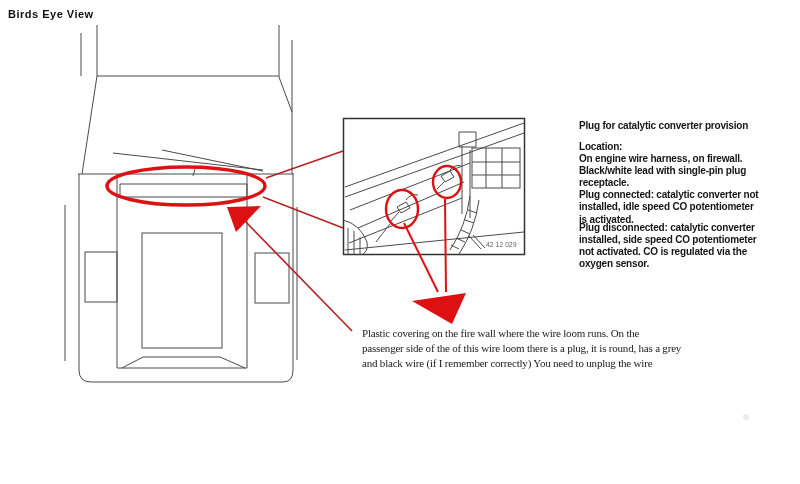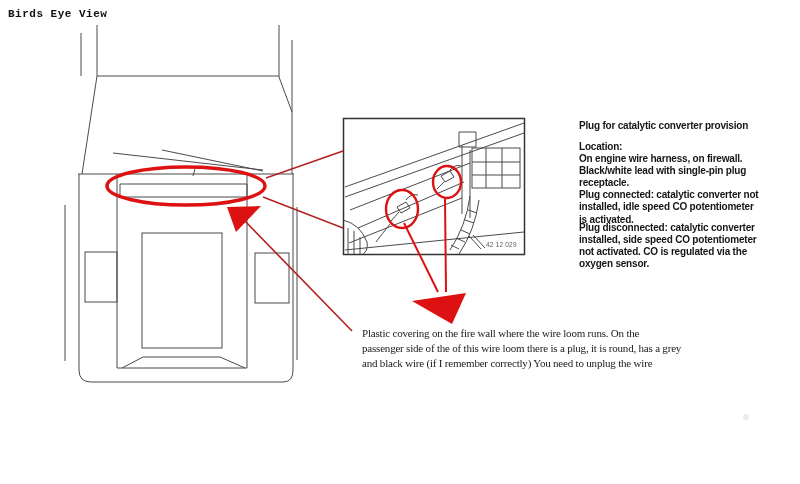--- a/index.html
+++ b/index.html
@@ -3,21 +3,21 @@
 <meta charset="utf-8">
 <style>
   html,body{margin:0;padding:0;background:#ffffff;}
   #canvas{
     position:relative;width:800px;height:484px;background:#ffffff;
     overflow:hidden;font-family:"Liberation Sans",sans-serif;
   }
   .abs{position:absolute;}
   #title{
     left:8px;top:8px;
-    font-family:Liberation Mono, monospace;
+    font-family:Liberation Sans, sans-serif;
     font-weight:bold;font-size:11px;letter-spacing:0.5px;color:#111;
     white-space:nowrap;
   }
   #diagram-svg{left:0;top:0;width:800px;height:484px;}
   .art path,.art rect,.art line{fill:none;stroke:#4a4a4a;stroke-width:1;}
   .redstroke ellipse,.redstroke path{fill:none;}
   #info-heading,#info-para1,#info-para2{
     left:540px;width:230px;
     font-weight:bold;font-size:10px;line-height:12.1px;
     letter-spacing:-0.2px;color:#161616;white-space:pre-line;margin-left:39px;

